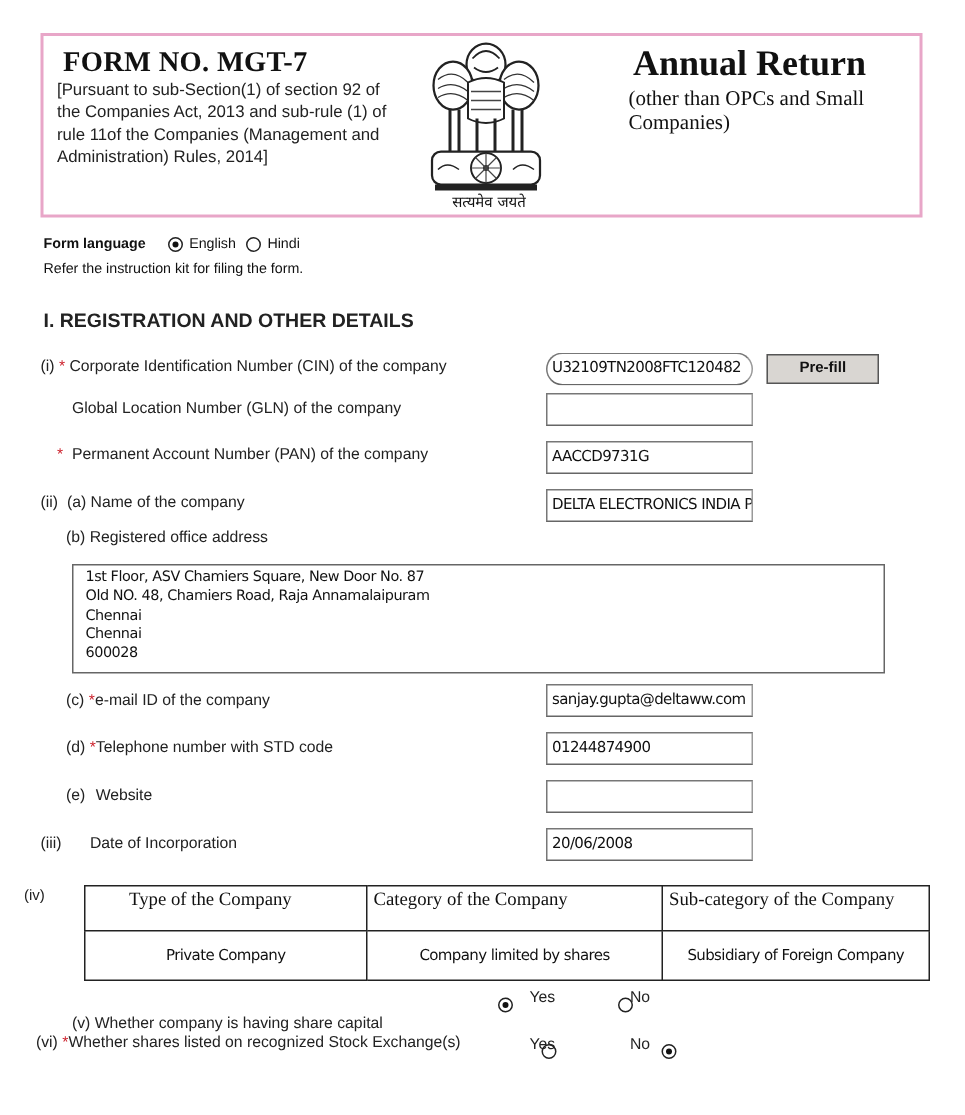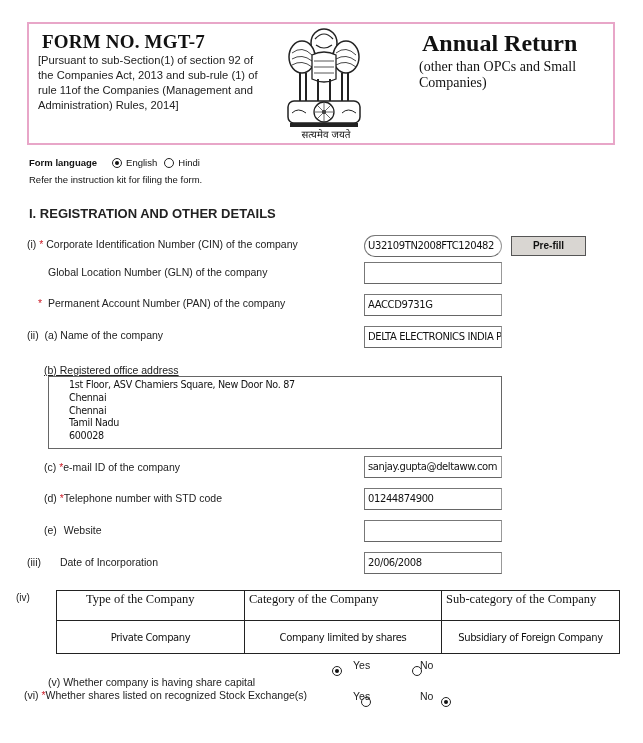--- a/index.html
+++ b/index.html
@@ -13,21 +13,21 @@
   .annual-sub { left:419px; top:59px; width:195px; font-family:"Liberation Serif", serif; font-weight:normal; font-size:14px; line-height:16px; }
   .lang-row { left:29px; top:157px; display:flex; align-items:center; font-size:9.5px; font-weight:bold; }
   .radio { display:inline-block; width:10px; height:10px; border:1px solid #222; border-radius:50%; box-sizing:border-box; position:relative; background:#fff; vertical-align:middle; }
   .radio.checked::after { content:""; position:absolute; left:2px; top:2px; width:4px; height:4px; border-radius:50%; background:#111; }
   .instr { left:29px; top:174px; font-size:9.5px; font-weight:normal; }
   .section-title { left:29px; top:206px; font-size:13px; font-weight:bold; color:#222; }
   .label { font-size:10.5px; color:#222; white-space:nowrap; }
   .req { color:#cc1f2a; }
   .field { position:absolute; left:364px; width:138px; height:22px; border:1px solid #777; border-bottom-color:#666; border-right-color:#999; box-sizing:border-box; background:#fff; font-size:10px; padding:0 3px; line-height:20px; white-space:nowrap; overflow:hidden; font-family:"DejaVu Sans", sans-serif; letter-spacing:-0.4px; }
   .prefill { left:511px; top:236px; width:75px; height:20px; border:1px solid #555; background:#d9d6d2; font-size:10px; font-weight:bold; text-align:center; line-height:18px; box-sizing:border-box; cursor:pointer; }
-  .address { left:48px; top:376px; width:454px; height:73px; border:1px solid #666; box-sizing:border-box; font-family:"DejaVu Sans", sans-serif; font-size:9.6px; line-height:12.8px; padding:2px 20px; overflow:hidden; letter-spacing:-0.3px; }
+  .address { left:48px; top:376px; width:542px; height:73px; border:1px solid #666; box-sizing:border-box; font-family:"DejaVu Sans", sans-serif; font-size:9.6px; line-height:12.8px; padding:2px 8px; overflow:hidden; letter-spacing:-0.3px; }
   .address div { white-space:nowrap; }
   table.ctype { position:absolute; left:56px; top:590px; width:564px; border-collapse:collapse; }
   table.ctype td, table.ctype th { border:1px solid #222; }
   table.ctype th { height:27px; text-align:left; vertical-align:top; font-family:"Liberation Serif", serif; font-weight:normal; font-size:12.5px; padding:1px 4px; }
   table.ctype td { height:30px; text-align:center; font-size:10px; font-family:"DejaVu Sans", sans-serif; letter-spacing:-0.4px; }
   .yn { font-size:10.5px; color:#222; }
 </style>
 </head>
 <body>
 
@@ -100,26 +100,26 @@
 <div class="field" style="top:294px;">AACCD9731G</div>
 
 
 <div class="abs label" style="left:27px;top:329px;">
   <span>(ii)</span>
   <span style="margin-left:3px;">(a) Name of the company</span>
 </div>
 <div class="field" style="top:326px;">DELTA ELECTRONICS INDIA PR</div>
 
 
-<div class="abs label" style="left:44px;top:364px;text-decoration:underline;">(b) Registered office address</div>
+<div class="abs label" style="left:44px;top:352px;">(b) Registered office address</div>
 <div class="abs address">
   <div>1st Floor, ASV Chamiers Square, New Door No. 87</div>
+  <div>Old NO. 48, Chamiers Road, Raja Annamalaipuram</div>
   <div>Chennai</div>
   <div>Chennai</div>
-  <div>Tamil Nadu</div>
   <div>600028</div>
 </div>
 
 
 <div class="abs label" style="left:44px;top:461px;">
   <span>(c)</span>
   <span class="req">*</span><span>e-mail ID of the company</span>
 </div>
 <div class="field" style="top:456px;">sanjay.gupta@deltaww.com</div>
 

